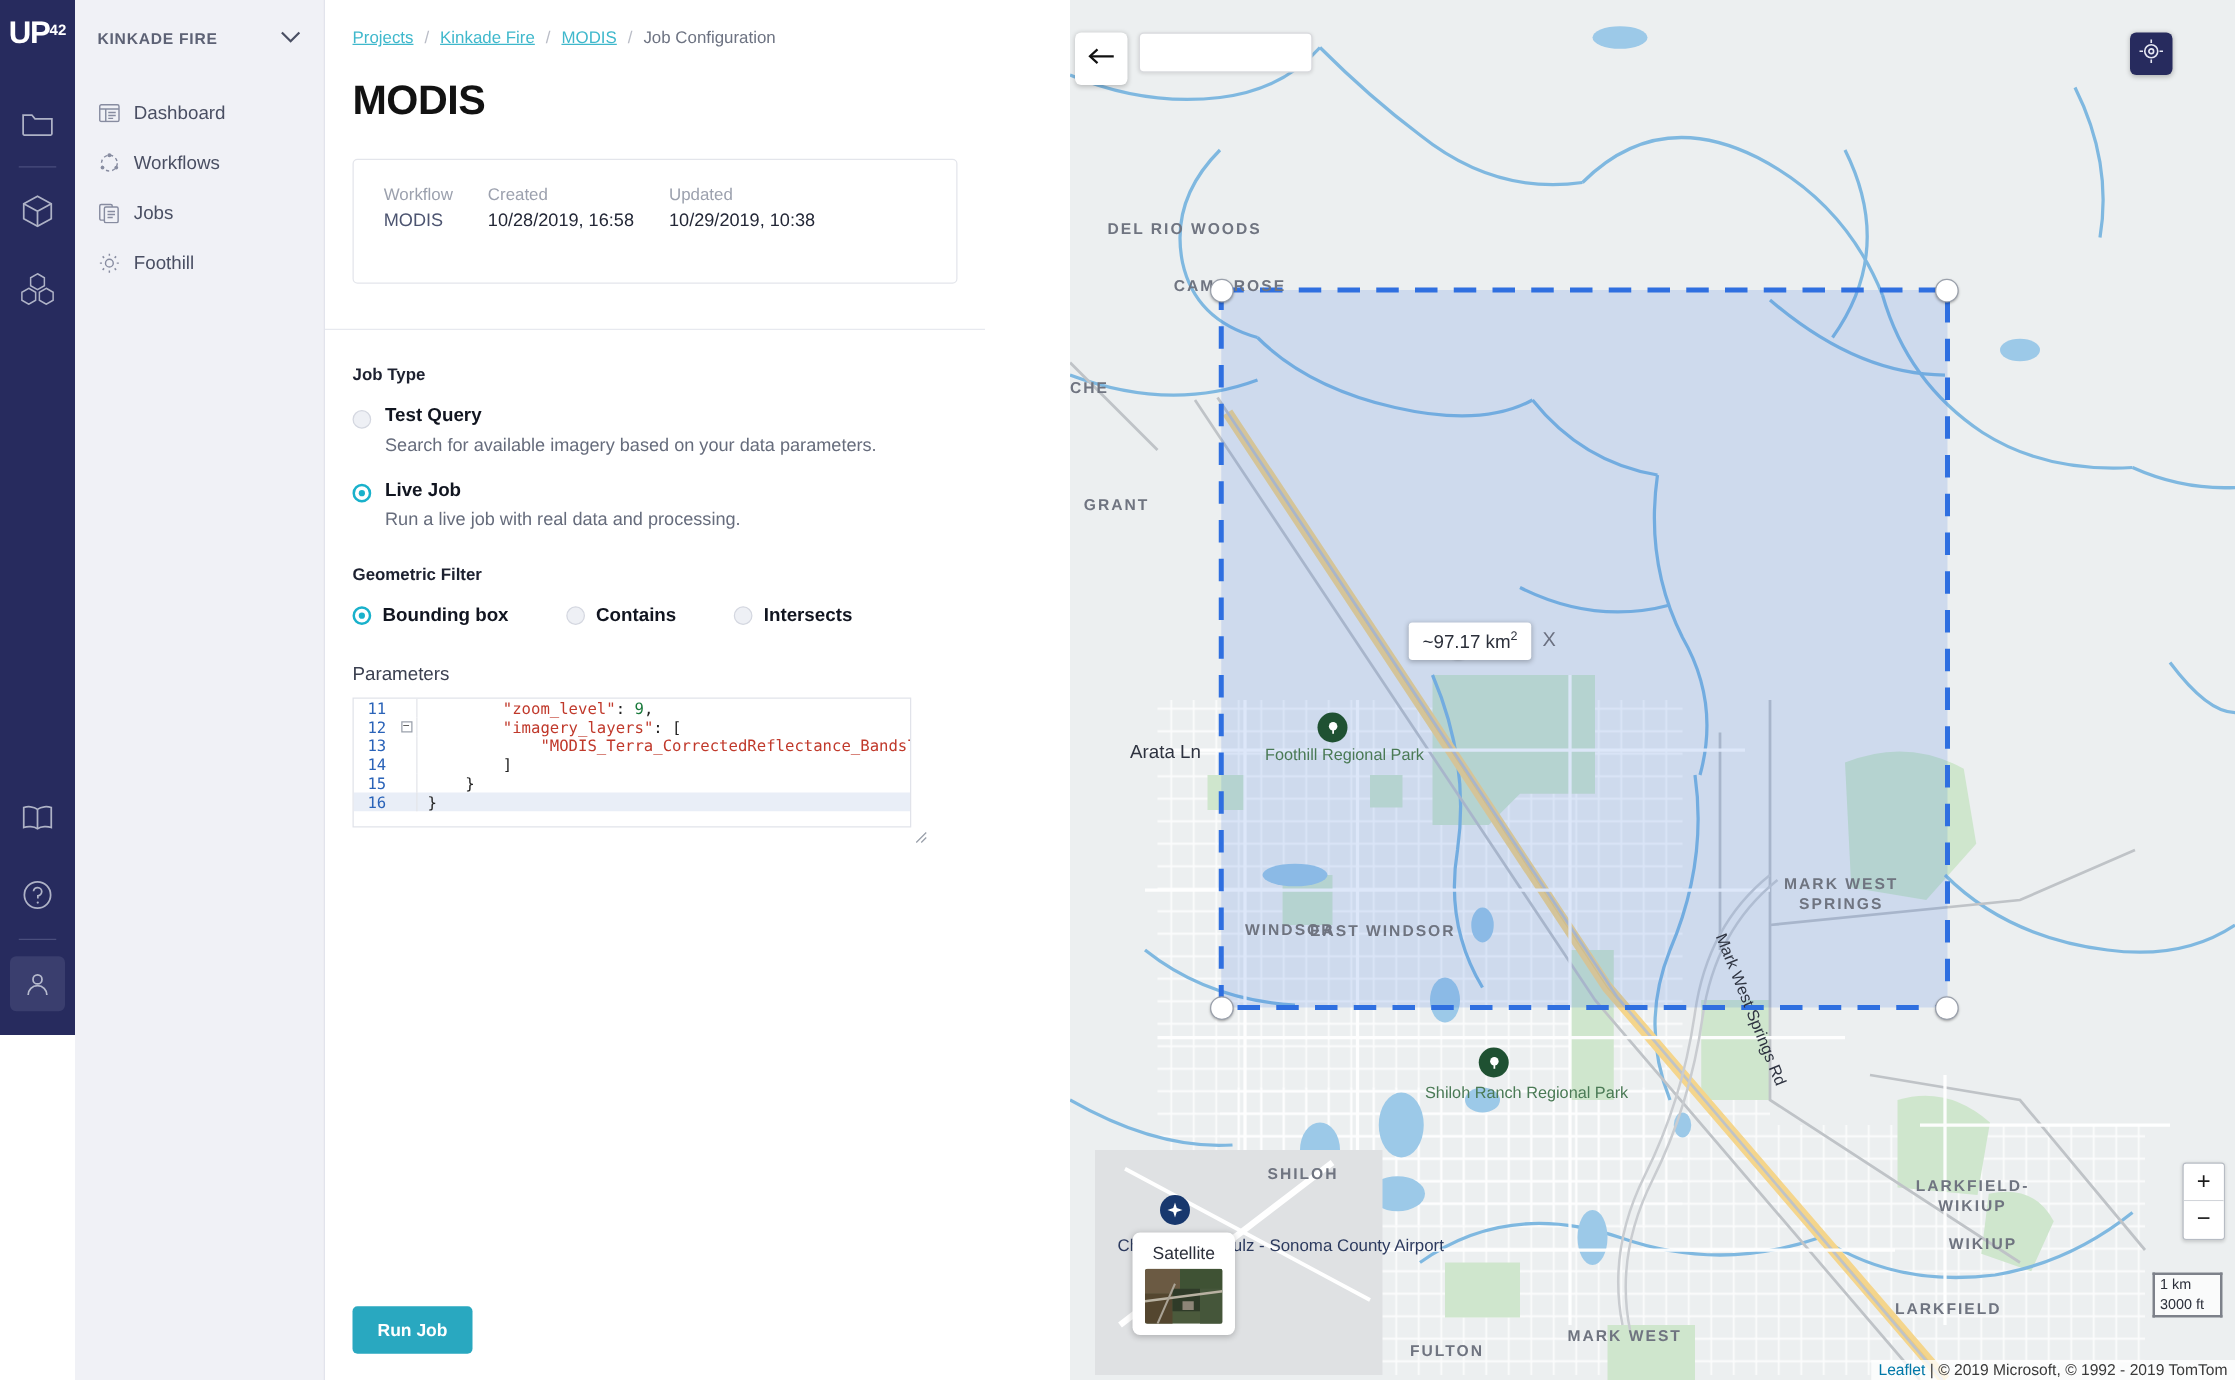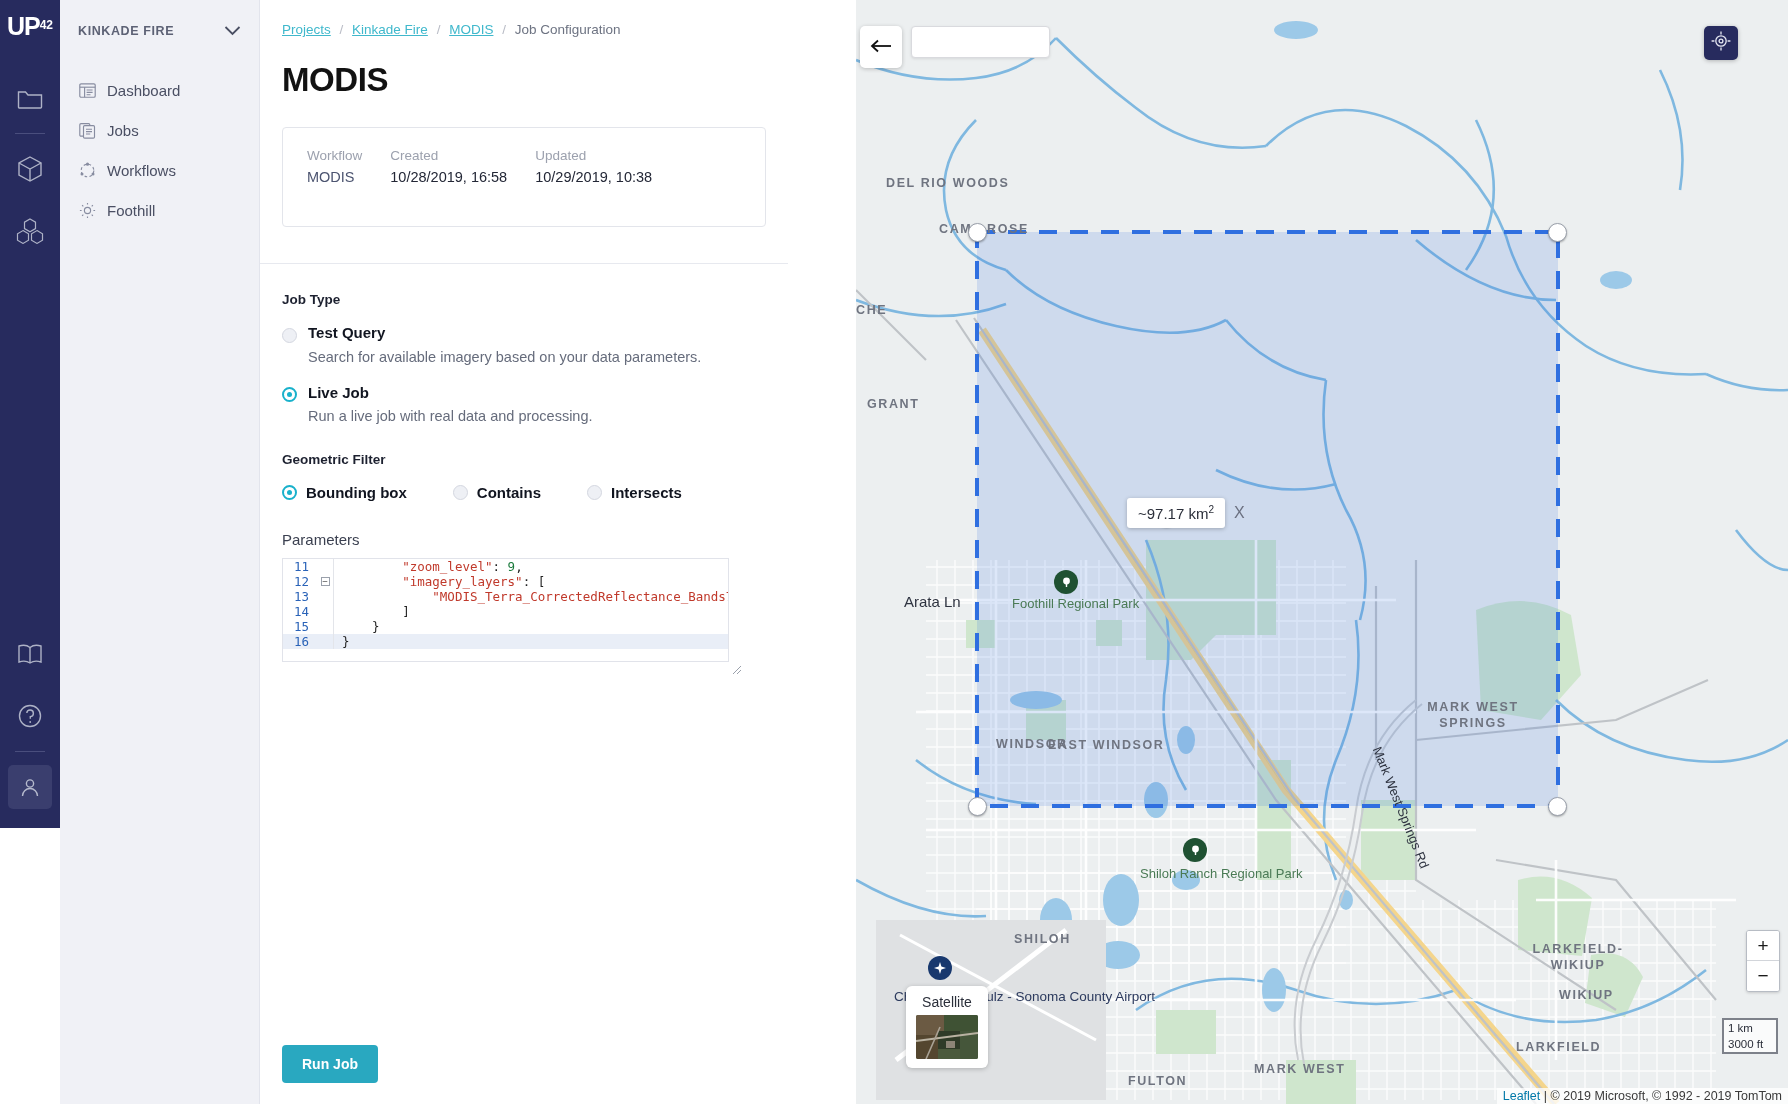--- a/index.html
+++ b/index.html
@@ -309,38 +309,38 @@
               <path d="M5.6 4.2 V14.2"></path>
             <path d="M7.6 7 H13.6 M7.6 9.4 H13.6 M7.6 11.7 H11.5"></path>
           </svg>
         </span>
         <span>Dashboard</span>
       </div>
 
       <div class="nav-item">
         <span class="nav-ico">
           <svg width="17" height="17" viewBox="0 0 17 17" fill="none" stroke="#878ca0" stroke-width="1.15">
-            <rect x="0.8" y="1.6" width="10" height="12.5" rx="1.2"></rect>
-            <rect x="4.5" y="3.6" width="11" height="12.5" rx="1.2" fill="#f0f1f6"></rect>
-            <path d="M7 7.2 H13 M7 9.6 H13 M7 12 H11.2"></path>
-          </svg>
-        </span>
-        <span>Jobs</span>
-      </div>
-
-      <div class="nav-item">
-        <span class="nav-ico">
-          <svg width="17" height="17" viewBox="0 0 17 17" fill="none" stroke="#878ca0" stroke-width="1.15">
             <circle cx="8.5" cy="8.5" r="6.3" stroke-dasharray="2.6 2.4"></circle>
             <circle cx="8.5" cy="2.2" r="1.6" fill="#878ca0" stroke="none"></circle>
             <circle cx="3" cy="12" r="1.5" fill="#878ca0" stroke="none"></circle>
             <circle cx="14" cy="12" r="1.5" fill="#878ca0" stroke="none"></circle>
           </svg>
         </span>
         <span>Workflows</span>
+      </div>
+
+      <div class="nav-item">
+        <span class="nav-ico">
+          <svg width="17" height="17" viewBox="0 0 17 17" fill="none" stroke="#878ca0" stroke-width="1.15">
+            <rect x="0.8" y="1.6" width="10" height="12.5" rx="1.2"></rect>
+            <rect x="4.5" y="3.6" width="11" height="12.5" rx="1.2" fill="#f0f1f6"></rect>
+            <path d="M7 7.2 H13 M7 9.6 H13 M7 12 H11.2"></path>
+          </svg>
+        </span>
+        <span>Jobs</span>
       </div>
 
       <div class="nav-item">
         <span class="nav-ico">
           <svg width="17" height="17" viewBox="0 0 17 17" fill="none" stroke="#878ca0" stroke-width="1.15">
             <circle cx="8.5" cy="8.5" r="3.1"></circle>
             <path d="M8.5 0.9 V2.6 M8.5 14.4 V16.1 M0.9 8.5 H2.6 M14.4 8.5 H16.1
                      M3.1 3.1 L4.3 4.3 M12.7 12.7 L13.9 13.9
                      M13.9 3.1 L12.7 4.3 M4.3 12.7 L3.1 13.9"></path>
           </svg>

